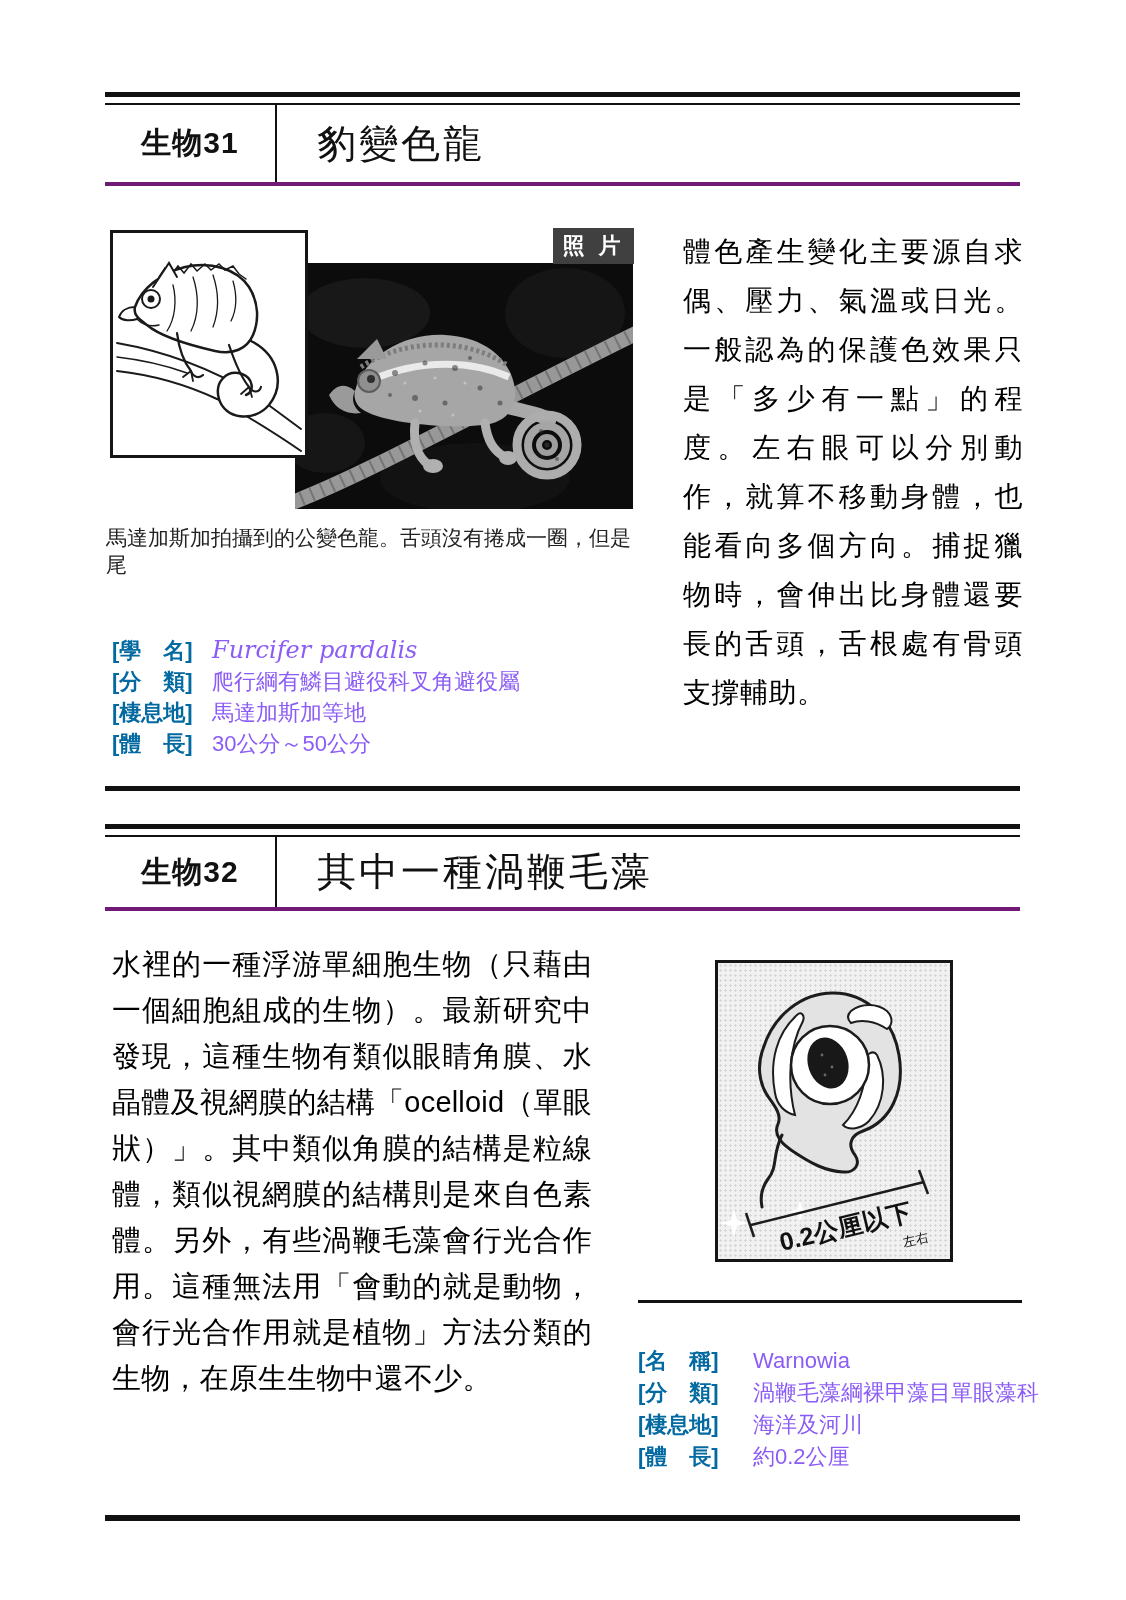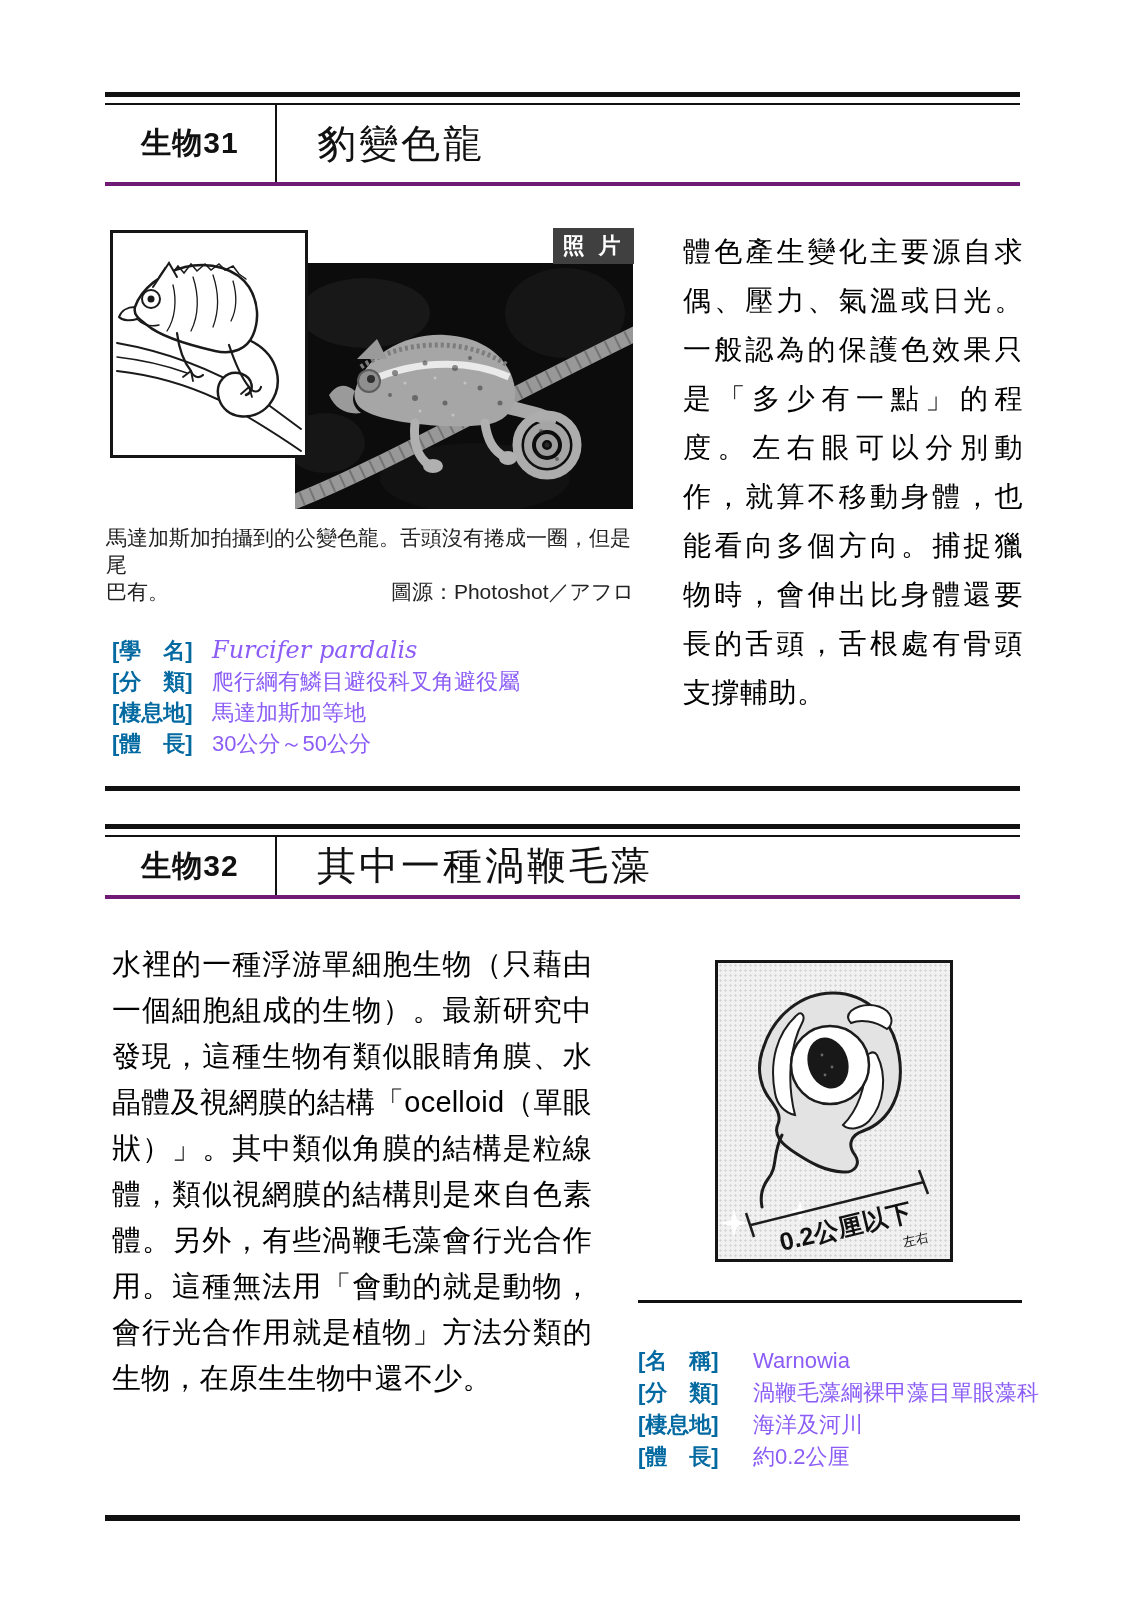--- a/index.html
+++ b/index.html
@@ -180,24 +180,20 @@
       <path d="M100 42 C106 60 106 78 100 94" stroke-width="1.3"></path>
       <path d="M120 48 C124 62 124 76 118 88" stroke-width="1.3"></path>
     </g>
   </svg>
 </div>
 
 <div class="abs photo-tag" style="left:553px; top:228px; width:81px; height:36px;">照 片</div>
 
 <div class="abs caption" style="left:106px; top:524px; width:528px;">
   <div>馬達加斯加拍攝到的公變色龍。舌頭沒有捲成一圈，但是尾</div>
-  <div class="caption-row2">
-    <span>巴有。</span>
-    <span>圖源：Photoshot／アフロ</span>
-  </div>
 </div>
 
 <div class="abs para para31" style="left:683px; top:227px; width:340px;">體色產生變化主要源自求偶、壓力、氣溫或日光。一般認為的保護色效果只是「多少有一點」的程度。左右眼可以分別動作，就算不移動身體，也能看向多個方向。捕捉獵物時，會伸出比身體還要長的舌頭，舌根處有骨頭支撐輔助。</div>
 
 <div class="abs fields" style="left:112px; top:636px; width:540px;">
   <div class="frow frow31">
     <span class="flabel">[學　名]</span>
     <span class="fvalue sci">Furcifer pardalis</span>
   </div>
   <div class="frow frow31">
@@ -211,21 +207,21 @@
   <div class="frow frow31">
     <span class="flabel">[體　長]</span>
     <span class="fvalue">30公分～50公分</span>
   </div>
 </div>
 
 <div class="abs rule" style="left:105px; top:786px; width:915px; height:5px;"></div>
 
 <div class="abs rule" style="left:105px; top:824px; width:915px; height:5px;"></div>
 
-<div class="abs hdr-box" style="left:105px; top:835px; width:915px; height:64px;">
+<div class="abs hdr-box" style="left:105px; top:835px; width:915px; height:76px;">
   <div class="hdr-id">生物32</div>
   <div class="hdr-sep"></div>
   <div class="hdr-title">其中一種渦鞭毛藻</div>
 </div>
 
 <div class="abs para para32" style="left:112px; top:941px; width:480px;">水裡的一種浮游單細胞生物（只藉由一個細胞組成的生物）。最新研究中發現，這種生物有類似眼睛角膜、水晶體及視網膜的結構「ocelloid（單眼狀）」。其中類似角膜的結構是粒線體，類似視網膜的結構則是來自色素體。另外，有些渦鞭毛藻會行光合作用。這種無法用「會動的就是動物，會行光合作用就是植物」方法分類的生物，在原生生物中還不少。</div>
 
 <div class="abs illus32-box" style="left:715px; top:960px; width:238px; height:302px;">
   <svg width="232" height="296" viewBox="0 0 232 296">
 

